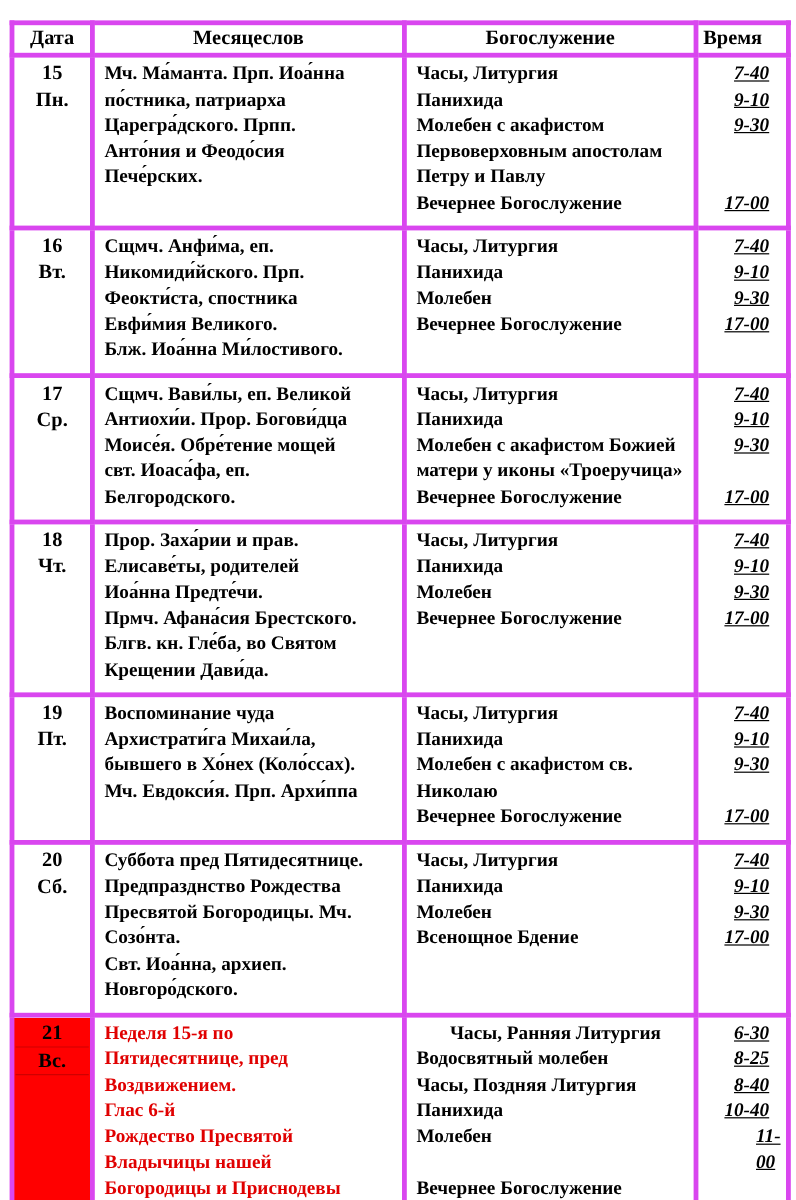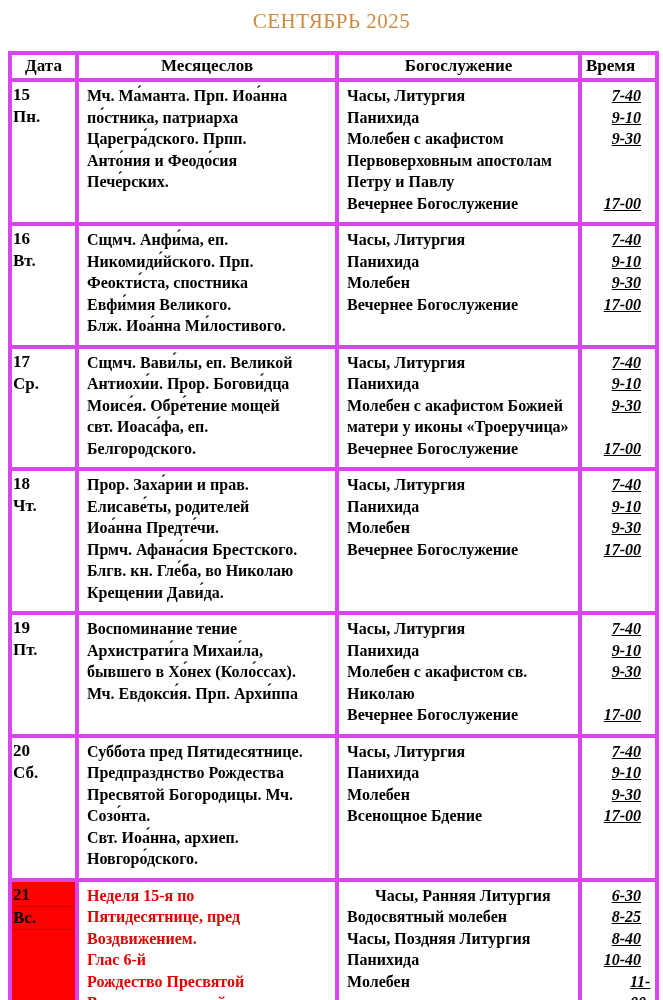--- a/index.html
+++ b/index.html
@@ -42,20 +42,21 @@
   th {
     font-size: 17px;
     font-weight: bold;
     padding: 1px 4px 2px 4px;
     text-align: center;
     white-space: nowrap;
   }
   th.h-time { text-align: left; padding-right: 8px; }
 
   td.date-cell {
+    text-align: center;
     font-weight: bold;
     font-size: 17px;
     line-height: 22px;
     padding-top: 2px;
   }
   td.saints-cell {
     font-weight: bold;
     font-size: 16px;
     line-height: 21.5px;
     padding: 3px 2px 8px 8px;
@@ -81,21 +82,20 @@
   }
   tr.highlight td.date-cell .date-number,
   tr.highlight td.date-cell .weekday-label {
     border-bottom: 1px solid rgba(170,0,0,0.55);
   }
 </style>
 </head>
 <body>
 
 <div class="page">
-  <h1 class="title" style="color: rgb(206, 139, 62);">СЕНТЯБРЬ 2025</h1>
 
   <table class="schedule">
     <colgroup>
       <col class="c-date">
       <col class="c-men">
       <col class="c-svc">
       <col class="c-time">
     </colgroup>
     <thead>
       <tr>
@@ -180,41 +180,41 @@
   </tr>
         <tr class="day-row">
     <td class="date-cell">
       <div class="date-number">18</div>
       <div class="weekday-label">Чт.</div>
     </td>
     <td class="saints-cell">Прор. Заха́рии и прав.
 Елисаве́ты, родителей
 Иоа́нна Предте́чи.
 Прмч. Афана́сия Брестского.
-Блгв. кн. Гле́ба, во Николаю
+Блгв. кн. Гле́ба, во Святом
 Крещении Дави́да.</td>
     <td class="services-cell">
             <div class="svc-name" style="min-height: 21.5px;">Часы, Литургия</div>
             <div class="svc-name" style="min-height: 21.5px;">Панихида</div>
             <div class="svc-name" style="min-height: 21.5px;">Молебен</div>
             <div class="svc-name" style="min-height: 21.5px;">Вечернее Богослужение</div>
           </td>
     <td class="times-cell">
             <div class="svc-time" style="height: 21.5px;"><span>7-40</span></div>
             <div class="svc-time" style="height: 21.5px;"><span>9-10</span></div>
             <div class="svc-time" style="height: 21.5px;"><span>9-30</span></div>
             <div class="svc-time" style="height: 21.5px;"><span>17-00</span></div>
           </td>
   </tr>
         <tr class="day-row">
     <td class="date-cell">
       <div class="date-number">19</div>
       <div class="weekday-label">Пт.</div>
     </td>
-    <td class="saints-cell">Воспоминание тение
+    <td class="saints-cell">Воспоминание чуда
 Архистрати́га Михаи́ла,
 бывшего в Хо́нех (Коло́ссах).
 Мч. Евдокси́я. Прп. Архи́ппа</td>
     <td class="services-cell">
             <div class="svc-name" style="min-height: 21.5px;">Часы, Литургия</div>
             <div class="svc-name" style="min-height: 21.5px;">Панихида</div>
             <div class="svc-name" style="min-height: 21.5px;">Молебен с акафистом св.
 Николаю</div>
             <div class="svc-name" style="min-height: 21.5px;">Вечернее Богослужение</div>
           </td>

